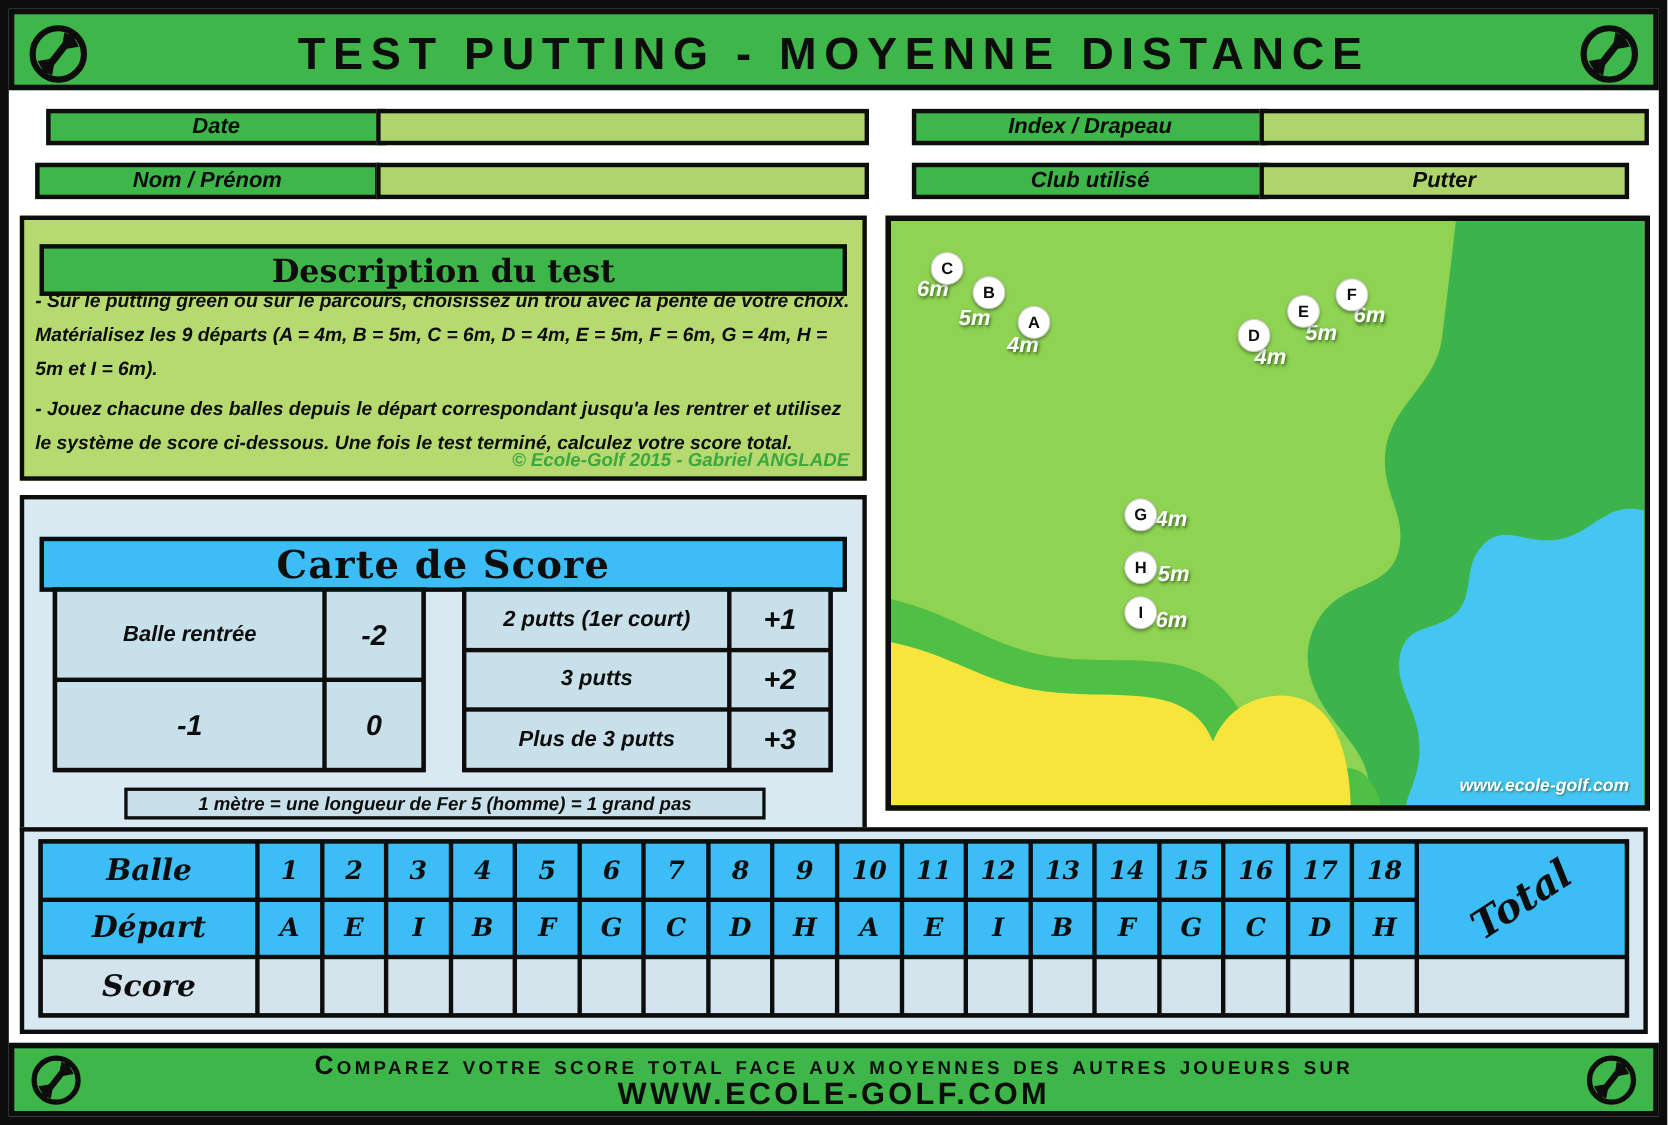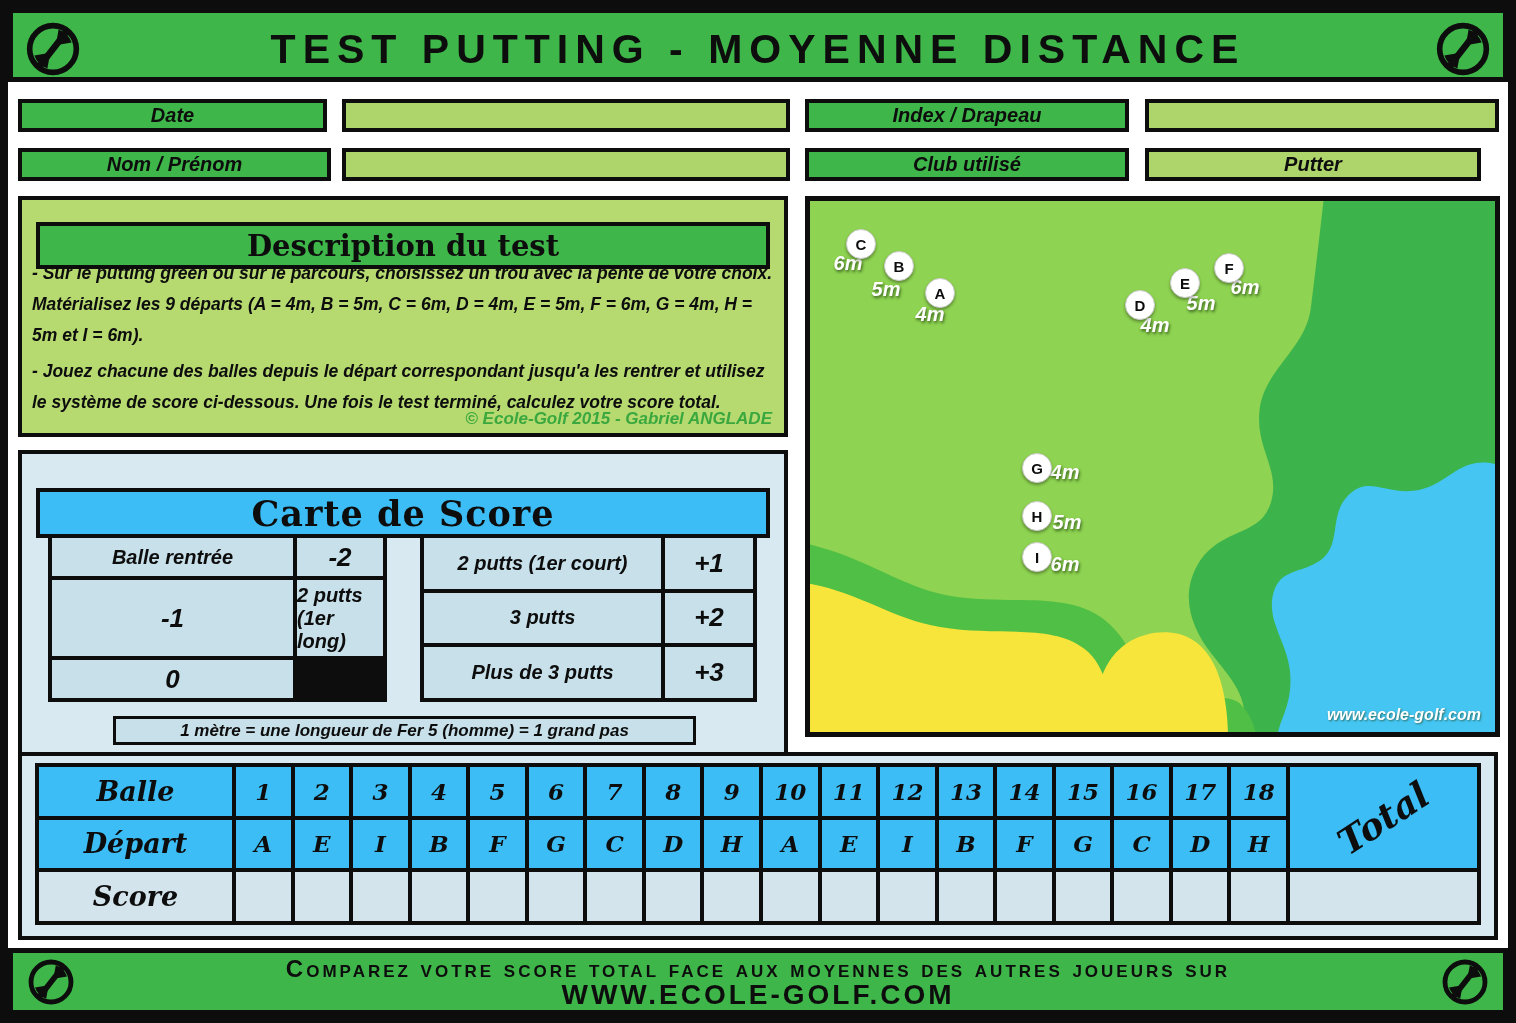--- a/index.html
+++ b/index.html
@@ -25,21 +25,21 @@
   }
   #footer-line2{
     width:100%;text-align:center;font-weight:bold;font-size:28px;letter-spacing:3px;
     color:#0d0d0d;line-height:30px;
   }
 
   
   .flabel{
     height:33px;background:#3eb649;border:4px solid #0d0d0d;
     display:flex;align-items:center;justify-content:center;
-    font-weight:bold;font-style:italic;font-size:20px;color:#0d0d0d;
+    font-weight:bold;font-style:italic;font-size:20px;color:#0d0d0d;margin-left:24px;
   }
   .finput{
     height:33px;background:#aed56b;border:4px solid #0d0d0d;
     display:flex;align-items:center;justify-content:center;
     font-weight:bold;font-style:italic;font-size:20px;color:#0d0d0d;
   }
 
   
   #desc-box{background:#b6da70;border:4px solid #0d0d0d;}
   #desc-title{
@@ -143,21 +143,21 @@
   <div class="abs finput" style="left:342px;top:99px;width:448px;">
       <span></span>
     </div>
   <div class="abs flabel" style="left:805px;top:99px;width:324px;">
       <span>Index / Drapeau</span>
     </div>
   <div class="abs finput" style="left:1145px;top:99px;width:354px;">
       <span></span>
     </div>
 
-  <div class="abs flabel" style="left:18px;top:148px;width:313px;">
+  <div class="abs flabel" style="left:8px;top:148px;width:313px;">
       <span>Nom / Prénom</span>
     </div>
   <div class="abs finput" style="left:342px;top:148px;width:448px;">
       <span></span>
     </div>
   <div class="abs flabel" style="left:805px;top:148px;width:324px;">
       <span>Club utilisé</span>
     </div>
   <div class="abs finput" style="left:1145px;top:148px;width:336px;">
       <span>Putter</span>
@@ -212,21 +212,20 @@
   <div class="abs panel" style="left:18px;top:752px;width:1480px;height:188px;"></div>
 
   <div id="carte-title" class="abs" style="left:36px;top:468px;width:734px;height:50px;">
       <span>Carte de Score</span>
     </div>
 
   <div class="rules abs" style="left:48px;top:534px;width:339px;height:168px;grid-template-columns:1fr 86px;">
     <div class="rcell lab">Balle rentrée</div>
     <div class="rcell val">-2</div>
     <div class="rcell val">-1</div>
-    <div class="rcell lab">2 putts (1er long)</div>
     <div class="rcell val">0</div>
   </div>
 
   <div class="rules abs" style="left:420px;top:534px;width:337px;height:168px;grid-template-columns:1fr 88px;">
     <div class="rcell lab">2 putts (1er court)</div>
     <div class="rcell val">+1</div>
     <div class="rcell lab">3 putts</div>
     <div class="rcell val">+2</div>
     <div class="rcell lab">Plus de 3 putts</div>
     <div class="rcell val">+3</div>

